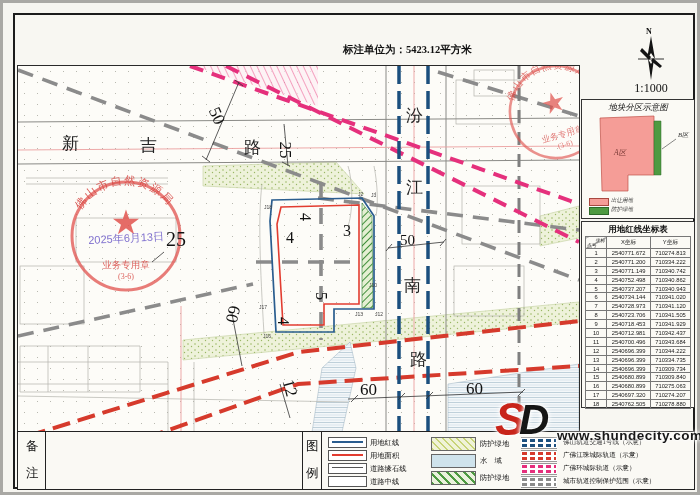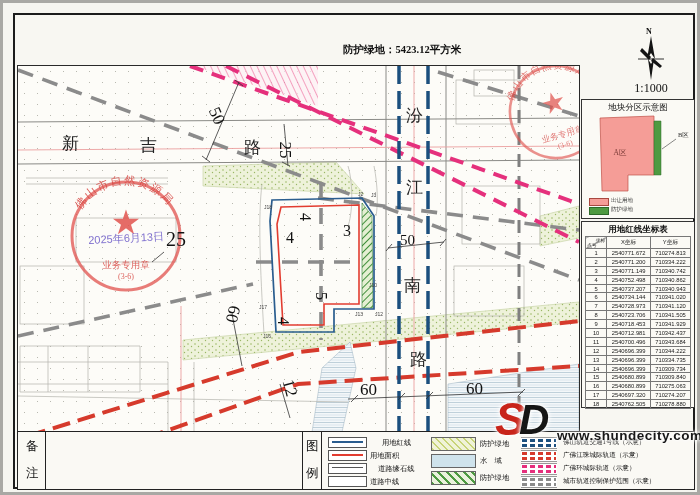--- a/index.html
+++ b/index.html
@@ -31,21 +31,21 @@
   .vlabel{font-size:12.5px;color:#111;letter-spacing:0;}
   #wm{position:absolute;left:490px;top:393px;width:205px;height:50px;z-index:9;}
   .wmshadow{text-shadow:0 0 2px #fff,0 0 4px #fff,0 0 6px #fff;}
 </style>
 </head>
 <body>
 
 <div id="sheet">
   <div id="frame"></div>
 
-  <div class="abs ser" style="left:340px;top:40px;font-size:10.5px;font-weight:600;color:#111;">防护绿地：5423.12平方米</div>
+  <div class="abs ser" style="left:340px;top:40px;font-size:10.5px;font-weight:600;color:#111;">标注单位为：5423.12平方米</div>
   <div class="abs ser" style="left:340px;top:52px;font-size:10.5px;font-weight:600;color:#111;margin-top:12px;">其中A区4890.65平方米，B区532.47平方米</div>
 
   <div class="abs ser" style="left:643px;top:24px;font-size:8px;font-weight:700;color:#111;">N</div>
   <svg class="abs" style="left:634px;top:32px;" width="28" height="46" viewBox="0 0 28 46">
     <line x1="1" y1="24" x2="27" y2="24" stroke="#333" stroke-width="1"></line>
     <polygon points="14,1 18,24 14,18 10,24" fill="#141414"></polygon>
     <polygon points="14,45 17,24 14,29 11,24" fill="#141414"></polygon>
     <polygon points="5,13 14,22 12,25 3,16" fill="#141414"></polygon>
     <polygon points="23,33 14,26 16,23 25,31" fill="#141414"></polygon>
   </svg>
@@ -209,21 +209,21 @@
     <div class="mlabel pt" style="left:340px;top:125px;">J2</div>
     <div class="mlabel pt" style="left:353px;top:126px;">J3</div>
     <div class="mlabel pt" style="left:351px;top:216px;">J10</div>
     <div class="mlabel pt" style="left:357px;top:245px;">J12</div>
     <div class="mlabel pt" style="left:337px;top:245px;">J13</div>
     <div class="mlabel pt" style="left:245px;top:267px;">J16</div>
     <div class="mlabel pt" style="left:241px;top:238px;">J17</div>
     <div class="mlabel pt" style="left:246px;top:138px;">J18</div>
   </div>
 
-  <div class="pbox" style="left:578px;top:96px;width:112px;height:118px;">
+  <div class="pbox" style="left:578px;top:96px;width:112px;height:118px;font-style:italic;">
     <div class="btitle ser">地块分区示意图</div>
     <svg width="108" height="82" viewBox="0 0 108 82" style="position:absolute;left:2px;top:13px;">
       <polygon points="16,5 70,3 70,62 44,62 44,78 18,78" fill="#f59d97" stroke="#c05048" stroke-width="0.7"></polygon>
       <polygon points="70,8 77,8 77,62 70,62" fill="#4e9a41" stroke="#2e6b2a" stroke-width="0.5"></polygon>
       <line x1="78" y1="36" x2="92" y2="26" stroke="#555" stroke-width="0.7"></line>
       <text x="36" y="42" text-anchor="middle" font-size="7.5" fill="#7a3a36" font-family="Liberation Serif,serif">A区</text>
       <text x="94" y="24" font-size="6.5" fill="#333" font-family="Liberation Serif,serif">B区</text>
     </svg>
     <div class="abs" style="left:7px;top:98px;width:18px;height:6px;background:#f59d97;border:0.5px solid #a84840;"></div>
     <div class="abs" style="left:29px;top:97px;font-size:5.5px;color:#333;">出让用地</div>
@@ -348,29 +348,29 @@
 
   <div id="legendbox">
     <div class="abs" style="left:0;top:0;width:18px;height:100%;border-right:1px solid #222;">
       <div class="abs ser vlabel" style="left:3px;top:6px;">图</div>
       <div class="abs ser vlabel" style="left:3px;top:33px;">例</div>
     </div>
 
     <div class="lsw" style="left:25px;top:5px;">
         <i style="border-color:#2a5d8f;"></i>
       </div>
-    <div class="leglabel" style="left:67px;top:6px;margin-left:12px;">用地红线</div>
+    <div class="leglabel" style="left:67px;top:6px;">用地红线</div>
     <div class="lsw" style="left:25px;top:18px;">
         <i style="border-color:#e23c30;"></i>
       </div>
     <div class="leglabel" style="left:67px;top:19px;">用地面积</div>
     <div class="lsw" style="left:25px;top:31px;">
         <i style="border-color:#555;border-top-width:1px;"></i>
       </div>
-    <div class="leglabel" style="left:75px;top:32px;">道路缘石线</div>
+    <div class="leglabel" style="left:67px;top:32px;">道路缘石线</div>
     <div class="lsw" style="left:25px;top:44px;"></div>
     <div class="leglabel" style="left:67px;top:45px;">道路中线</div>
 
     <div class="fsw" style="left:128px;top:5px;background:repeating-linear-gradient(45deg,#c8d478 0 1.5px,#f0f3d8 1.5px 5px);"></div>
     <div class="leglabel" style="left:177px;top:7px;">防护绿地</div>
     <div class="fsw" style="left:128px;top:22px;background:#cfe3ec;"></div>
     <div class="leglabel" style="left:177px;top:24px;">水　域</div>
     <div class="fsw" style="left:128px;top:39px;background:repeating-linear-gradient(45deg,#4e9a41 0 2px,#eaf2dc 2px 6px);"></div>
     <div class="leglabel" style="left:177px;top:41px;">防护绿地</div>
 

